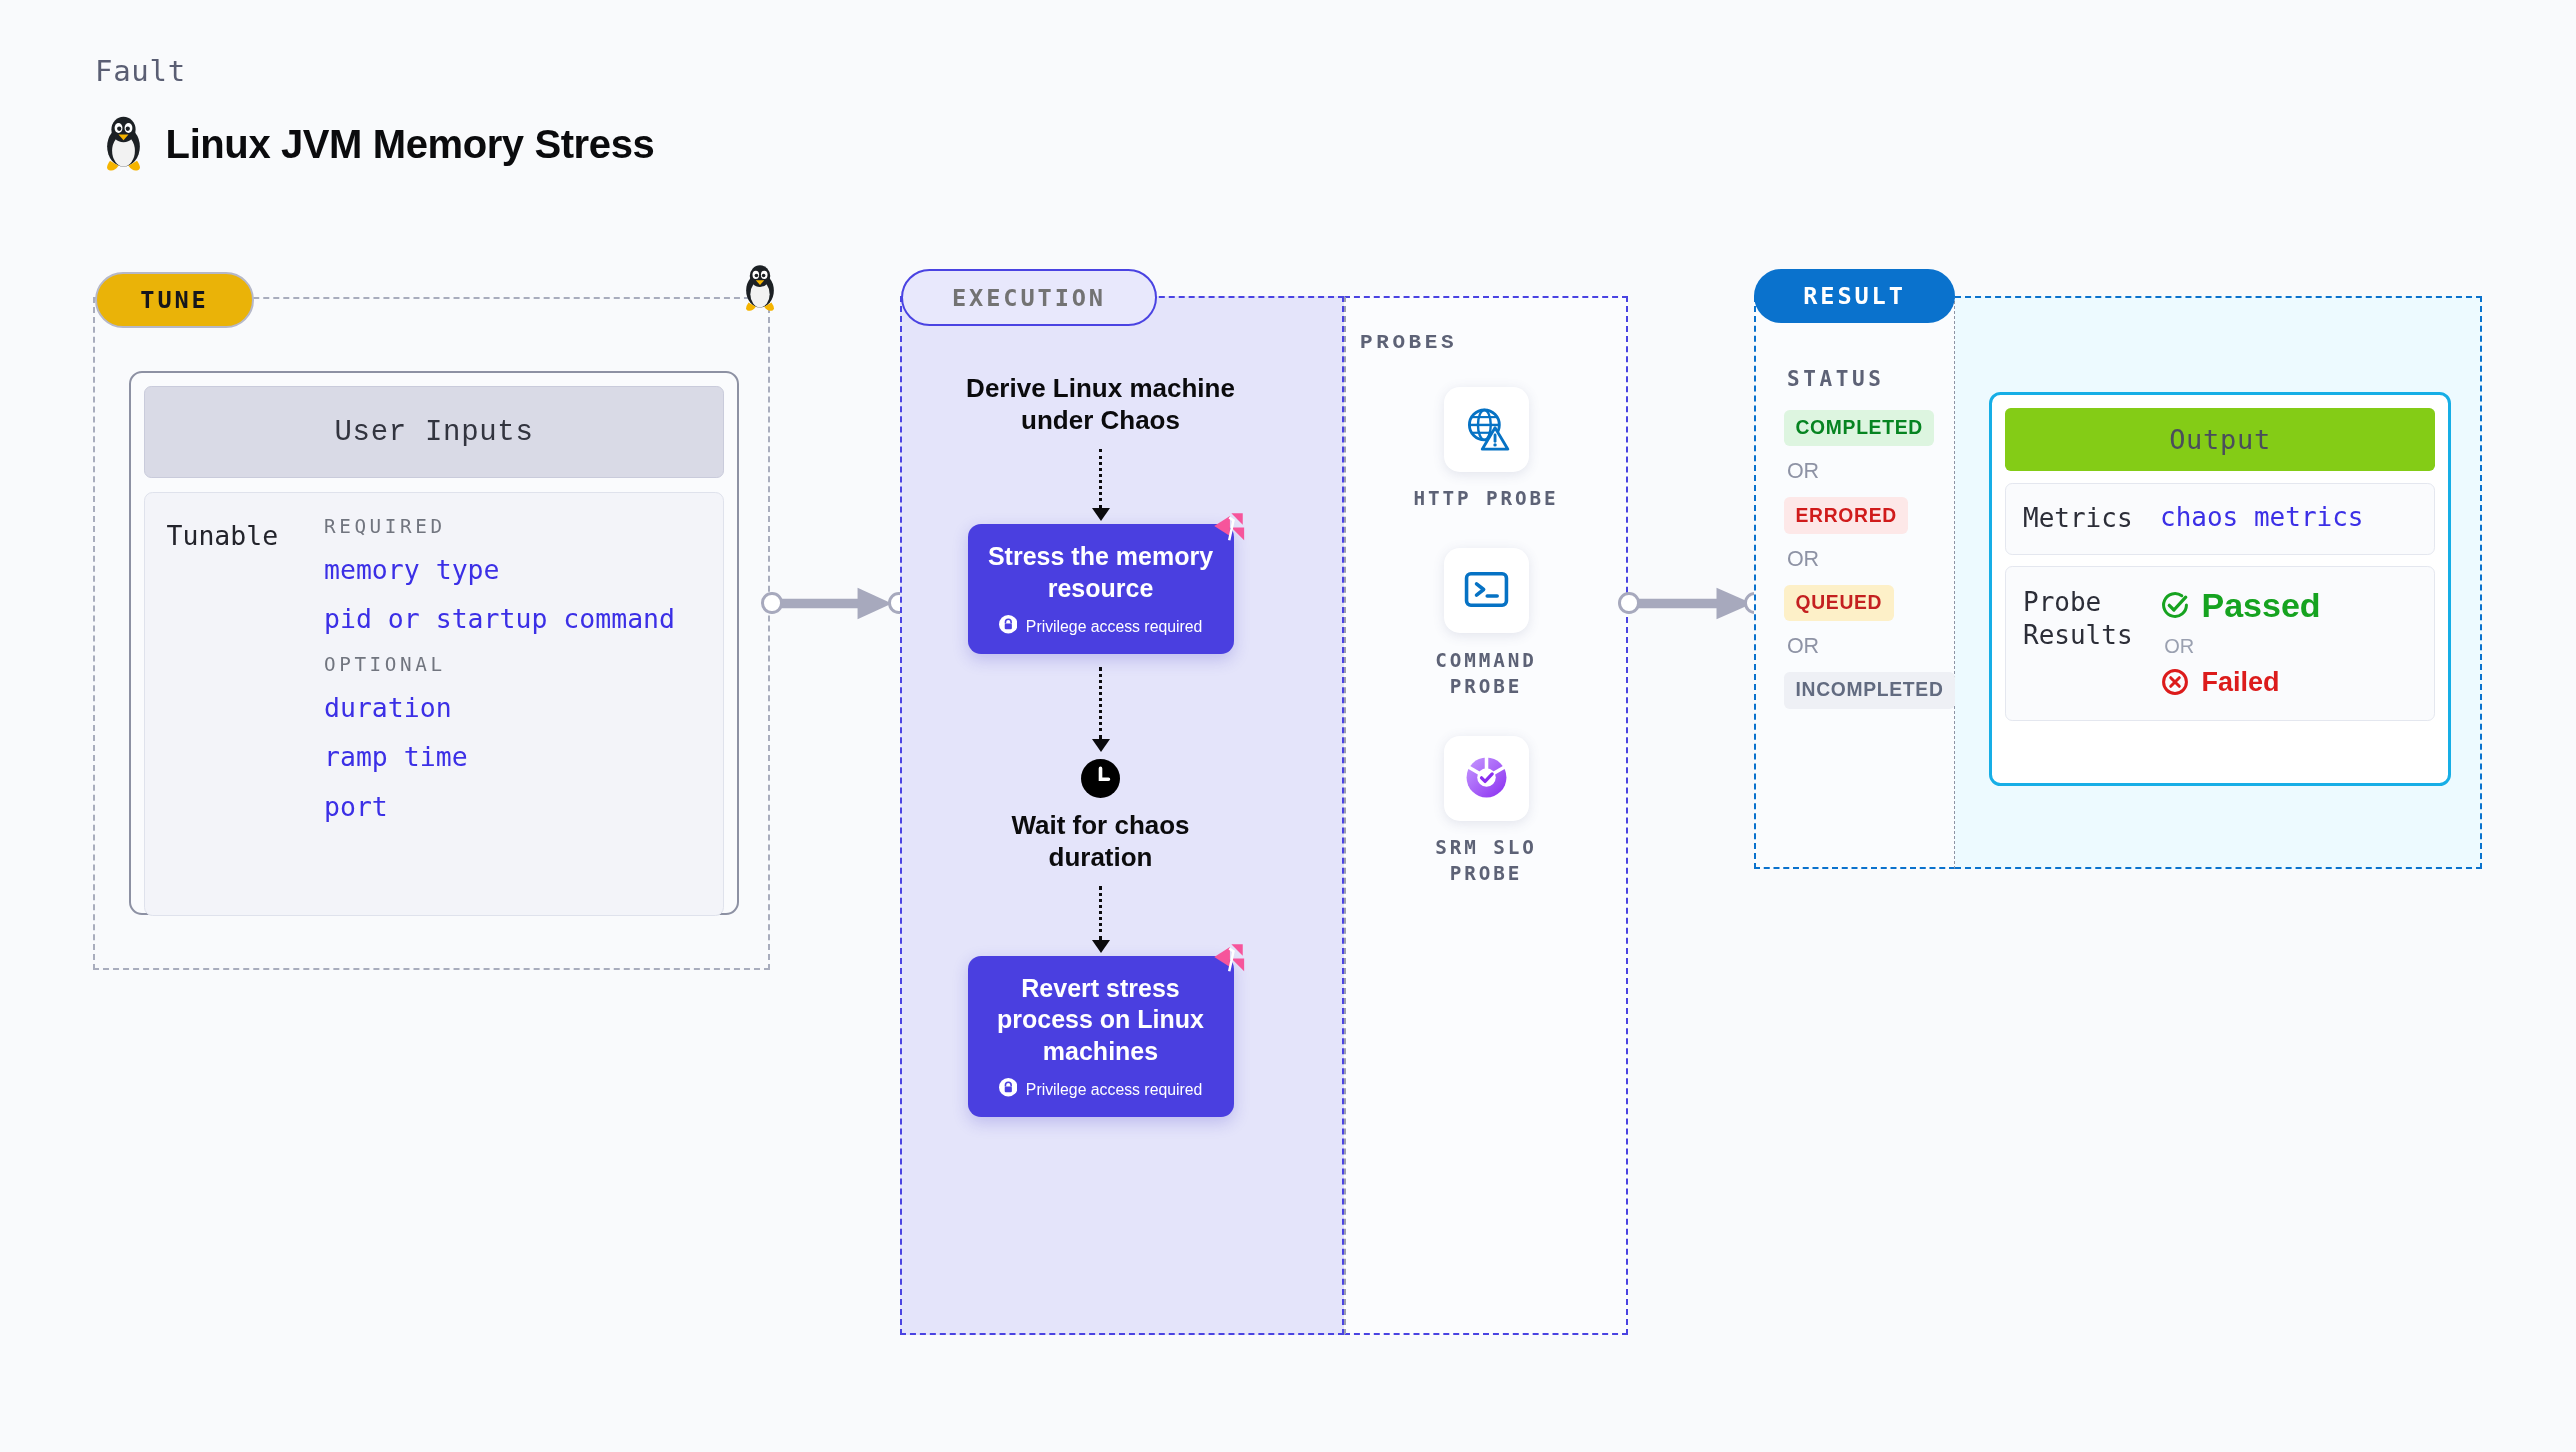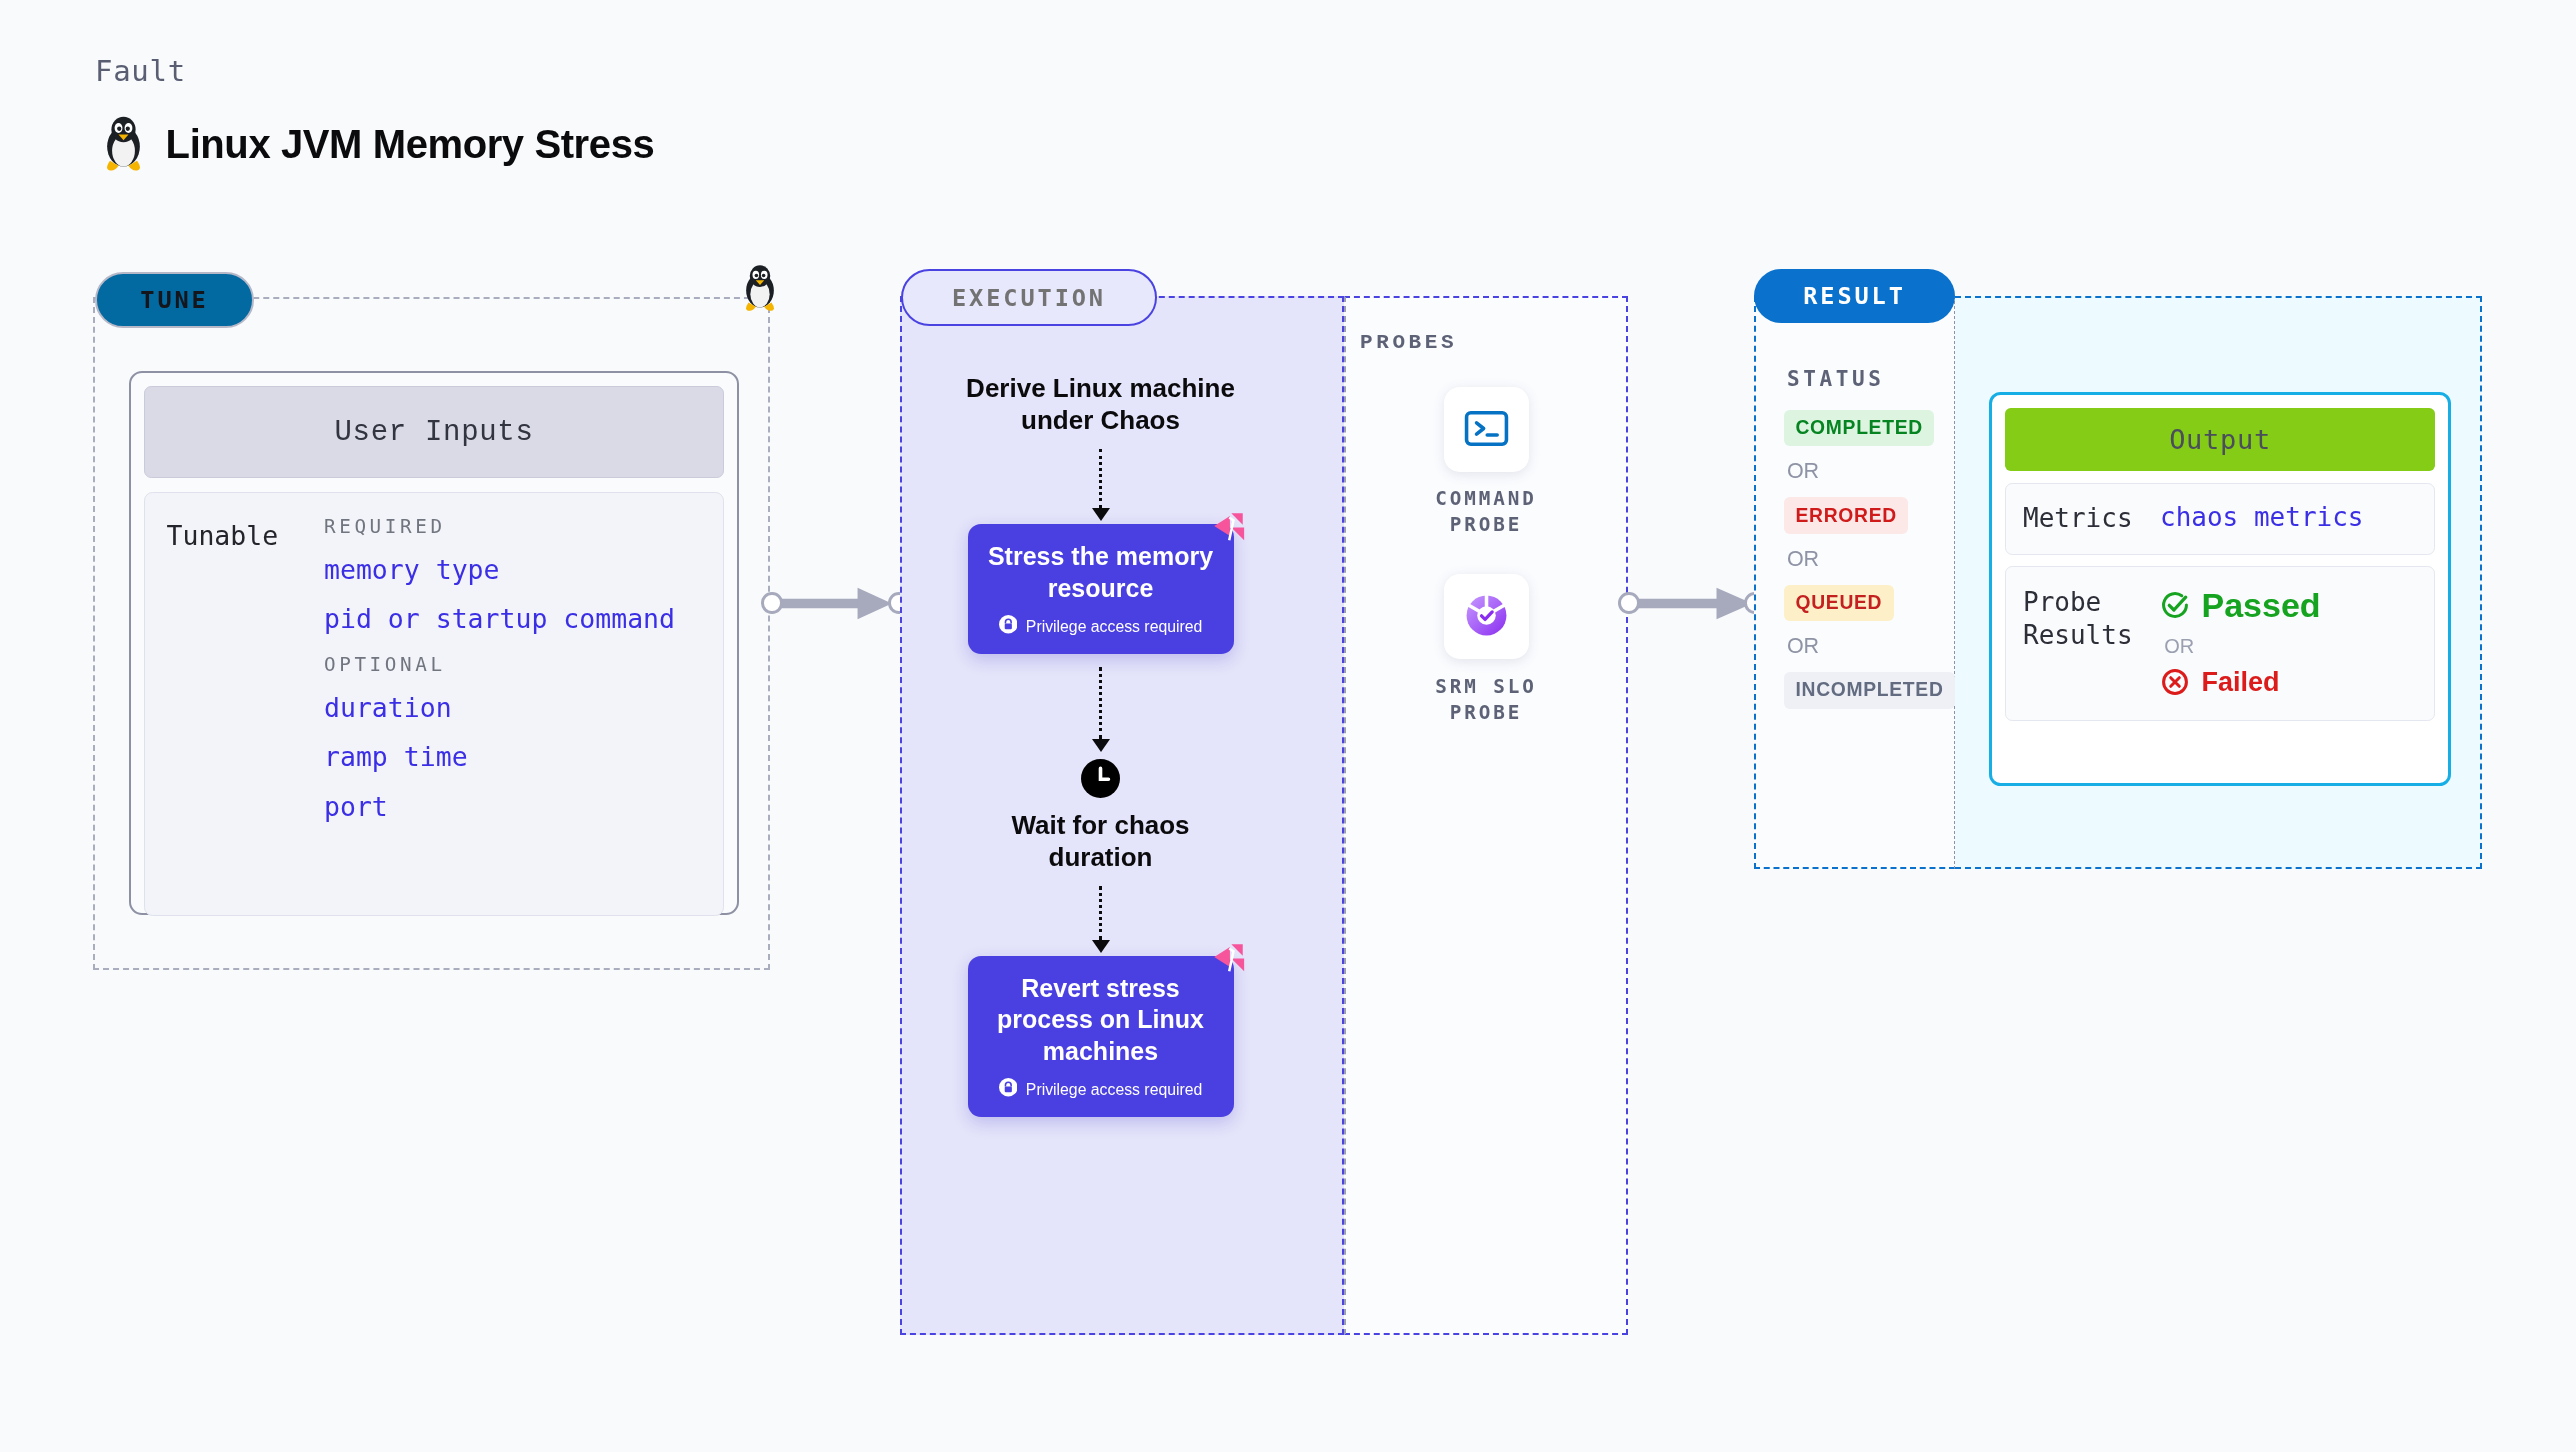--- a/index.html
+++ b/index.html
@@ -31,21 +31,21 @@
   .pill {
     position: absolute; z-index: 6;
     display: flex; align-items: center; justify-content: center;
     border-radius: 72px;
     font-family: "DejaVu Sans Mono", monospace;
     font-weight: bold; letter-spacing: 2.9px;
     white-space: nowrap;
   }
   .pill-tune {
     left: 95px; top: 272px; width: 159px; height: 56px;
-    background: #0369a1; border: 2.1px solid #b6b8c8; color: #15161c;
+    background: #eab308; border: 2.1px solid #b6b8c8; color: #15161c;
     font-size: 23.6px;
   }
   .pill-exec {
     left: 901px; top: 269px; width: 256px; height: 57px;
     background: #e8e8fc; border: 2.9px solid #4a43e2; color: #737373;
     font-size: 23.6px;
   }
   .pill-result {
     left: 1754px; top: 269px; width: 201px; height: 54px;
     background: #0a72cd; border: none; color: #ffffff;
@@ -393,20 +393,37 @@
         </span>
         <span>Privilege access required</span>
       </div>
     </div>
   </div>
 
   <div class="region region-probes"></div>
   <div class="probes-head">PROBES</div>
 
   <div class="probe-list">
+    <div class="probe-item">
+      <div class="probe-tile">
+        <span>
+          <svg width="47" height="47" viewBox="0 0 66 66">
+            <circle cx="30" cy="28" r="21" fill="none" stroke="#0672c4" stroke-width="4"></circle>
+            <ellipse cx="30" cy="28" rx="9" ry="21" fill="none" stroke="#0672c4" stroke-width="3.4"></ellipse>
+            <line x1="9" y1="28" x2="51" y2="28" stroke="#0672c4" stroke-width="3.4"></line>
+            <line x1="13" y1="17" x2="47" y2="17" stroke="#0672c4" stroke-width="3"></line>
+            <line x1="13" y1="39" x2="47" y2="39" stroke="#0672c4" stroke-width="3"></line>
+            <path d="M45 32 L63 62 H27 Z" fill="#ffffff" stroke="#0672c4" stroke-width="4" stroke-linejoin="round"></path>
+            <line x1="45" y1="42" x2="45" y2="51" stroke="#0672c4" stroke-width="4" stroke-linecap="round"></line>
+            <circle cx="45" cy="56" r="2.4" fill="#0672c4"></circle>
+          </svg>
+        </span>
+      </div>
+      <div class="probe-caption">HTTP  PROBE</div>
+    </div>
 
     <div class="probe-item">
       <div class="probe-tile">
         <span>
           <svg width="47" height="43" viewBox="0 0 66 60">
             <rect x="5" y="8" width="56" height="44" rx="6" fill="none" stroke="#0672c4" stroke-width="5"></rect>
             <path d="M19 22 L29 30 L19 38" fill="none" stroke="#0672c4" stroke-width="5" stroke-linecap="round" stroke-linejoin="round"></path>
             <line x1="34" y1="39" x2="48" y2="39" stroke="#0672c4" stroke-width="5" stroke-linecap="round"></line>
           </svg>
         </span>

